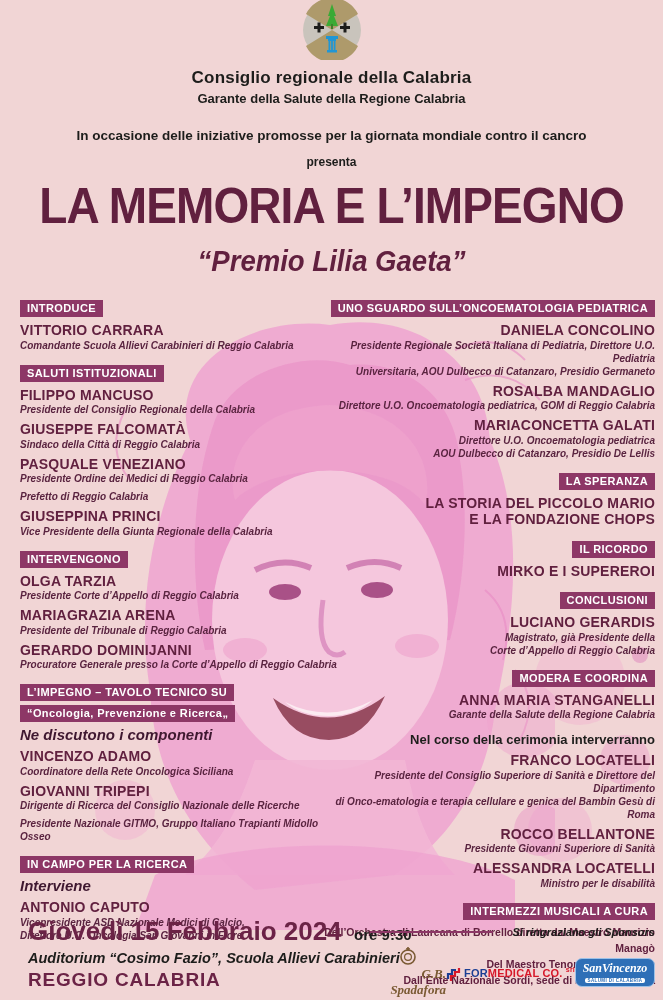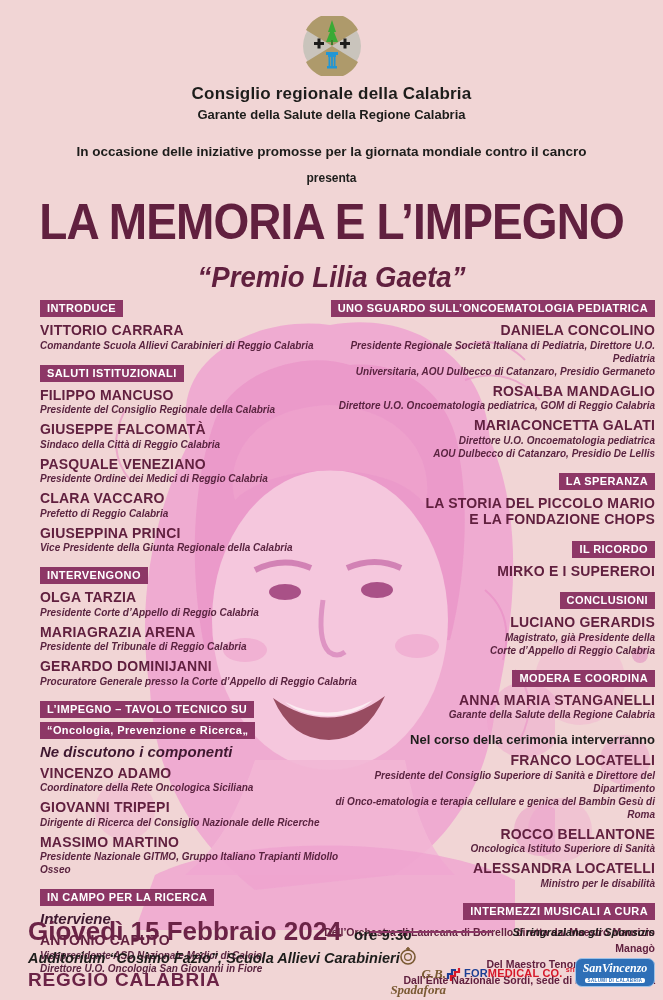--- a/index.html
+++ b/index.html
@@ -5,33 +5,33 @@
   :root{
     --bg:#f1d5d5; --accent:#8d3766; --maroon:#61203f; --maroon2:#5a2440;
     --black:#1d1d1b; --spon-blue:#2e6fb7; --fm-red:#d7182a; --fm-blue:#1c3f94; --spad:#7a5a33;
   }
   *{margin:0;padding:0;box-sizing:border-box;}
   body{width:663px;height:1000px;overflow:hidden;font-family:"Liberation Sans",sans-serif;}
   .poster{position:relative;width:663px;height:1000px;background:var(--bg);overflow:hidden;}
   .art{position:absolute;z-index:1;pointer-events:none;}
   .content{position:relative;z-index:2;}
   
-  .header{text-align:center;padding-top:16px;}
+  .header{text-align:center;}
   .crest{display:block;margin:0 auto;}
   .org-title{font-size:17px;font-weight:800;color:var(--black);margin-top:8px;letter-spacing:.2px;}
   .org-sub{font-size:13px;font-weight:700;color:var(--black);margin-top:3px;}
   .occasion{font-size:13.5px;font-weight:800;color:var(--black);margin-top:22px;}
   .presents{font-size:12px;font-weight:700;color:var(--black);margin-top:12px;text-align:center;}
   .big-title{font-size:50px;font-weight:800;color:var(--maroon);margin-top:8px;white-space:nowrap;
     transform:scaleX(.92);transform-origin:center;letter-spacing:-1px;}
   .sub-title{font-size:29px;font-weight:800;font-style:italic;color:var(--maroon);margin-top:10px;
     transform:scaleX(.95);transform-origin:center;}
   
   .col{position:absolute;top:298px;}
-  .col-left{left:40px;width:330px;text-align:left;}
+  .col-left{left:20px;width:330px;text-align:left;}
   .col-right{right:8px;width:342px;text-align:right;}
   .section{margin-bottom:11px;}
   .badge-row{margin-bottom:2px;}
   .badge{background:var(--accent);color:#fff;font-weight:800;font-size:11px;padding:2px 7px 3px;
     display:inline-block;letter-spacing:.4px;}
   .note{font-size:15px;font-weight:800;font-style:italic;color:#3f1830;margin-top:4px;}
   .note-black{font-size:13px;font-weight:800;color:var(--black);margin-bottom:2px;}
   .entry{margin-top:5px;}
   .entry-name{font-size:14px;font-weight:800;color:var(--maroon);line-height:1.18;letter-spacing:.2px;white-space:pre-line;}
   .entry-desc{font-size:10px;font-style:italic;font-weight:600;color:var(--maroon2);line-height:1.3;white-space:pre-line;}
@@ -148,21 +148,20 @@
           </div>
           <div class="entry">
             <div class="entry-name">GIUSEPPE FALCOMATÀ</div>
             <div class="entry-desc">Sindaco della Città di Reggio Calabria</div>
           </div>
           <div class="entry">
             <div class="entry-name">PASQUALE VENEZIANO</div>
             <div class="entry-desc">Presidente Ordine dei Medici di Reggio Calabria</div>
           </div>
           <div class="entry">
-            <div class="entry-name">CLARA VACCARO</div>
             <div class="entry-desc">Prefetto di Reggio Calabria</div>
           </div>
           <div class="entry">
             <div class="entry-name">GIUSEPPINA PRINCI</div>
             <div class="entry-desc">Vice Presidente della Giunta Regionale della Calabria</div>
           </div>
         </div>
         <div class="section">
           <div class="badge-row"><span class="badge">INTERVENGONO</span></div>
           <div class="entry">
@@ -184,21 +183,20 @@
           <div class="note">Ne discutono i componenti</div>
           <div class="entry">
             <div class="entry-name">VINCENZO ADAMO</div>
             <div class="entry-desc">Coordinatore della Rete Oncologica Siciliana</div>
           </div>
           <div class="entry">
             <div class="entry-name">GIOVANNI TRIPEPI</div>
             <div class="entry-desc">Dirigente di Ricerca del Consiglio Nazionale delle Ricerche</div>
           </div>
           <div class="entry">
-            <div class="entry-name">MASSIMO MARTINO</div>
             <div class="entry-desc">Presidente Nazionale GITMO, Gruppo Italiano Trapianti Midollo Osseo</div>
           </div>
         </div>
         <div class="section">
           <div class="badge-row"><span class="badge">IN CAMPO PER LA RICERCA</span></div>
           <div class="note">Interviene</div>
           <div class="entry">
             <div class="entry-name">ANTONIO CAPUTO</div>
             <div class="entry-desc">Vicepresidente ASD Nazionale Medici di Calcio,
 Direttore U.O. Oncologia San Giovanni in Fiore</div>
@@ -253,21 +251,21 @@
         </div>
         <div class="section">
           <div class="note-black">Nel corso della cerimonia interverranno</div>
           <div class="entry">
             <div class="entry-name">FRANCO LOCATELLI</div>
             <div class="entry-desc">Presidente del Consiglio Superiore di Sanità e Direttore del Dipartimento
 di Onco-ematologia e terapia cellulare e genica del Bambin Gesù di Roma</div>
           </div>
           <div class="entry">
             <div class="entry-name">ROCCO BELLANTONE</div>
-            <div class="entry-desc">Oncologica Istituto Superiore di Sanità</div>
+            <div class="entry-desc">Presidente Giovanni Superiore di Sanità</div>
           </div>
           <div class="entry">
             <div class="entry-name">ALESSANDRA LOCATELLI</div>
             <div class="entry-desc">Ministro per le disabilità</div>
           </div>
         </div>
         <div class="section">
           <div class="badge-row"><span class="badge">INTERMEZZI MUSICALI A CURA</span></div>
           <div class="bold-lines">Dell’Orchestra di Laureana di Borrello diretta dal Maestro Maurizio Managò
 Del Maestro Tenore Aldo Iacopino

